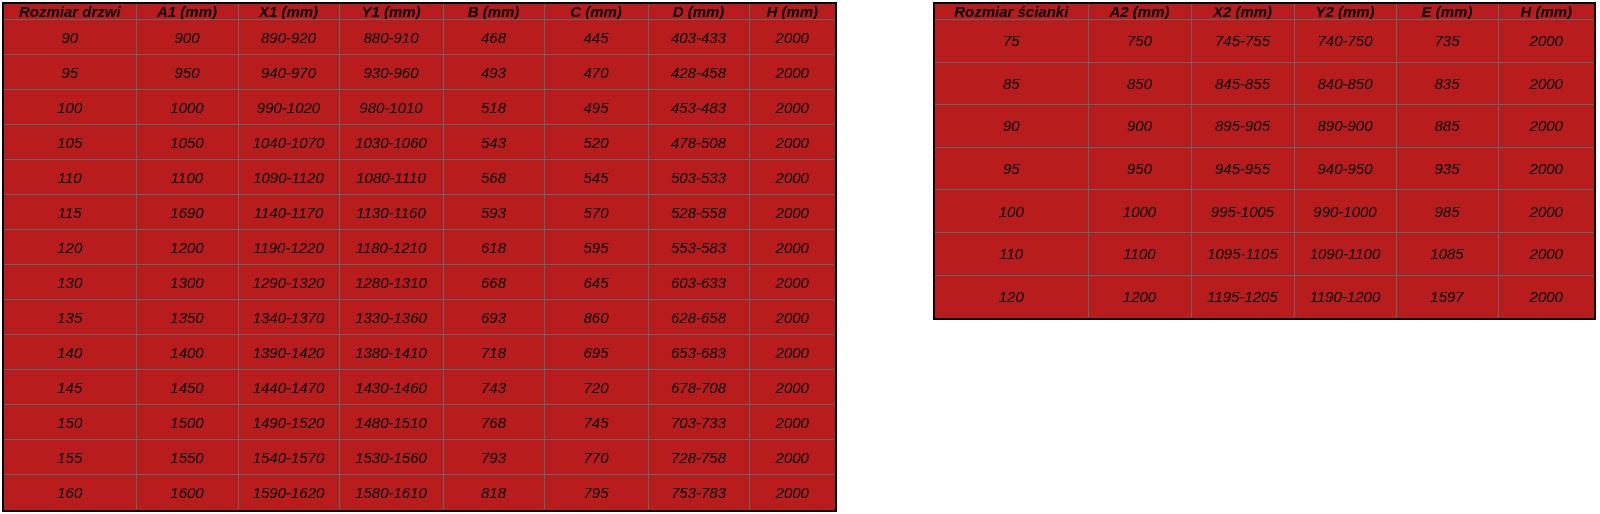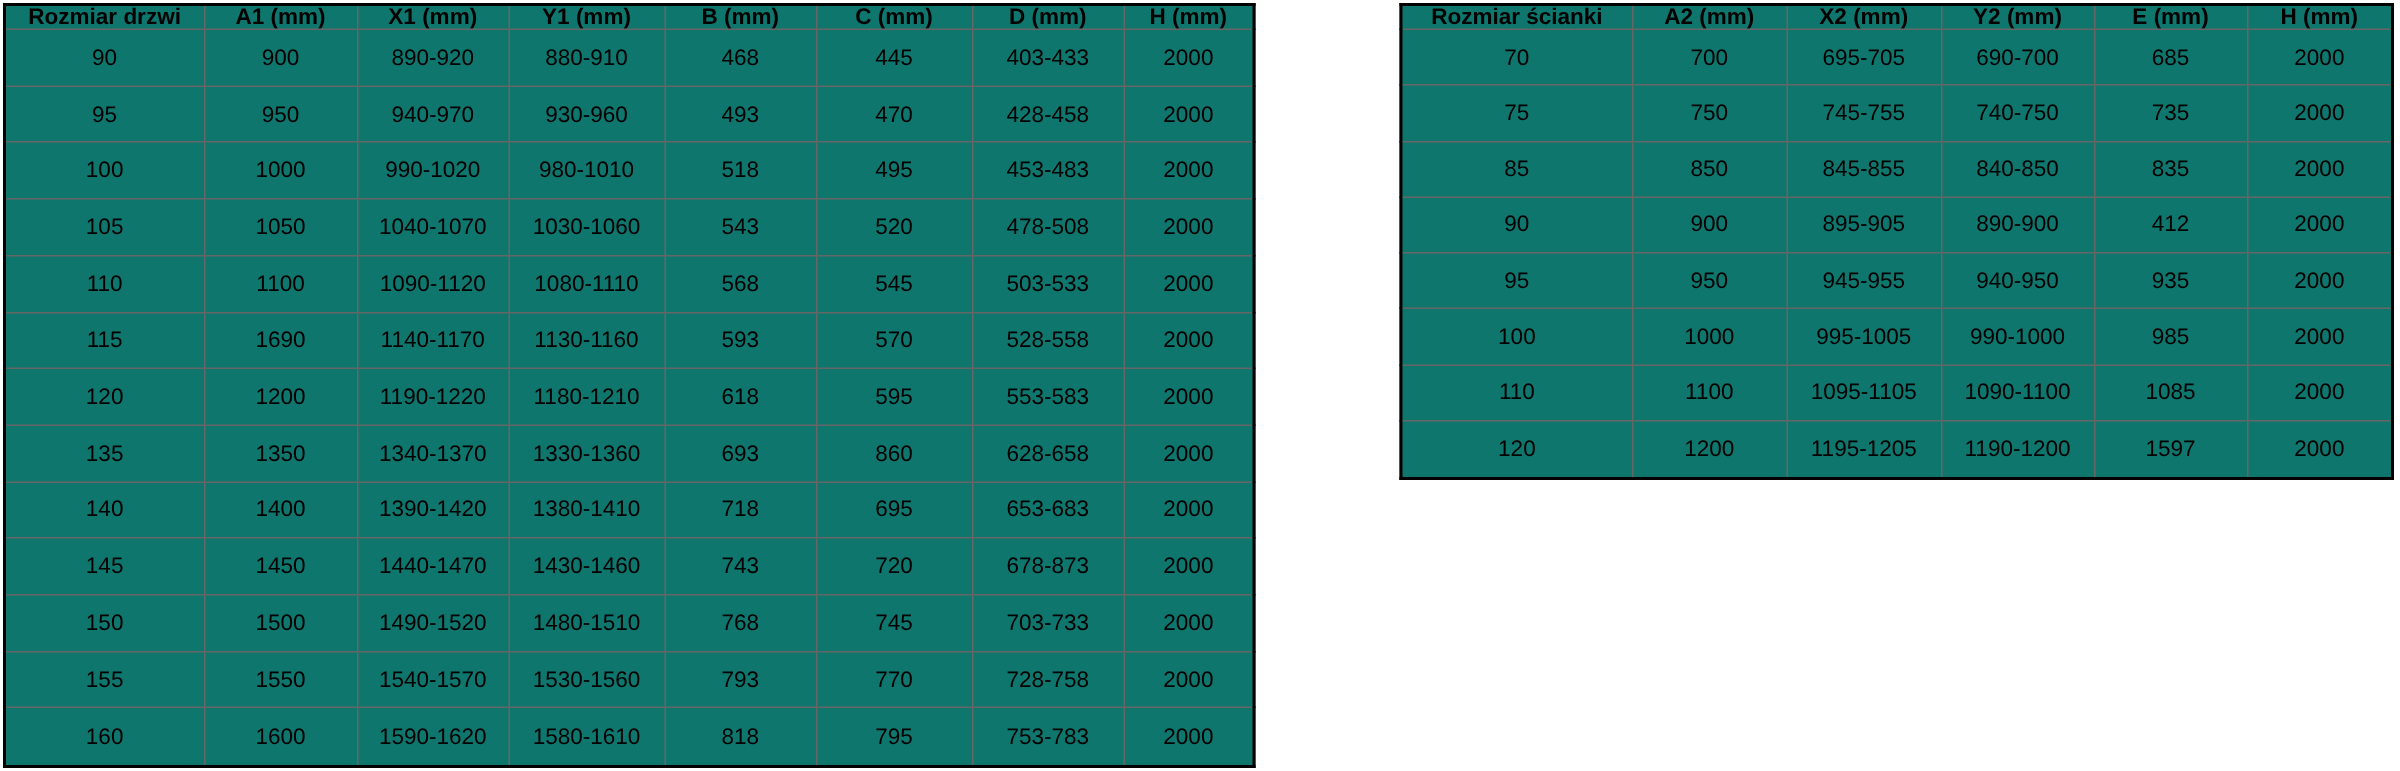--- a/index.html
+++ b/index.html
@@ -19,21 +19,22 @@
     height: 514px;
     background: #ffffff;
     overflow: hidden;
   }
   table.size-table {
     position: absolute;
     top: 2px;
     border-collapse: collapse;
     table-layout: fixed;
     border: 2px solid #000000;
-    background: #0f766e;
+    background: #b91c1c;
+    font-style: italic;
   }
   table.size-table td {
     border: 1px solid #666666;
     text-align: center;
     vertical-align: middle;
     font-size: 15px;
     line-height: 1;
     padding: 0 2px;
     white-space: nowrap;
     overflow: hidden;
@@ -145,20 +146,30 @@
           <td>120</td>
           <td>1200</td>
           <td>1190-1220</td>
           <td>1180-1210</td>
           <td>618</td>
           <td>595</td>
           <td>553-583</td>
           <td>2000</td>
         </tr>
         <tr>
+          <td>130</td>
+          <td>1300</td>
+          <td>1290-1320</td>
+          <td>1280-1310</td>
+          <td>668</td>
+          <td>645</td>
+          <td>603-633</td>
+          <td>2000</td>
+        </tr>
+        <tr>
           <td>135</td>
           <td>1350</td>
           <td>1340-1370</td>
           <td>1330-1360</td>
           <td>693</td>
           <td>860</td>
           <td>628-658</td>
           <td>2000</td>
         </tr>
         <tr>
@@ -171,21 +182,21 @@
           <td>653-683</td>
           <td>2000</td>
         </tr>
         <tr>
           <td>145</td>
           <td>1450</td>
           <td>1440-1470</td>
           <td>1430-1460</td>
           <td>743</td>
           <td>720</td>
-          <td>678-873</td>
+          <td>678-708</td>
           <td>2000</td>
         </tr>
         <tr>
           <td>150</td>
           <td>1500</td>
           <td>1490-1520</td>
           <td>1480-1510</td>
           <td>768</td>
           <td>745</td>
           <td>703-733</td>
@@ -227,49 +238,41 @@
           <td>Rozmiar ścianki</td>
           <td>A2 (mm)</td>
           <td>X2 (mm)</td>
           <td>Y2 (mm)</td>
           <td>E (mm)</td>
           <td>H (mm)</td>
         </tr>
       </thead>
       <tbody>
         <tr>
-          <td>70</td>
-          <td>700</td>
-          <td>695-705</td>
-          <td>690-700</td>
-          <td>685</td>
-          <td>2000</td>
-        </tr>
-        <tr>
           <td>75</td>
           <td>750</td>
           <td>745-755</td>
           <td>740-750</td>
           <td>735</td>
           <td>2000</td>
         </tr>
         <tr>
           <td>85</td>
           <td>850</td>
           <td>845-855</td>
           <td>840-850</td>
           <td>835</td>
           <td>2000</td>
         </tr>
         <tr>
           <td>90</td>
           <td>900</td>
           <td>895-905</td>
           <td>890-900</td>
-          <td>412</td>
+          <td>885</td>
           <td>2000</td>
         </tr>
         <tr>
           <td>95</td>
           <td>950</td>
           <td>945-955</td>
           <td>940-950</td>
           <td>935</td>
           <td>2000</td>
         </tr>

